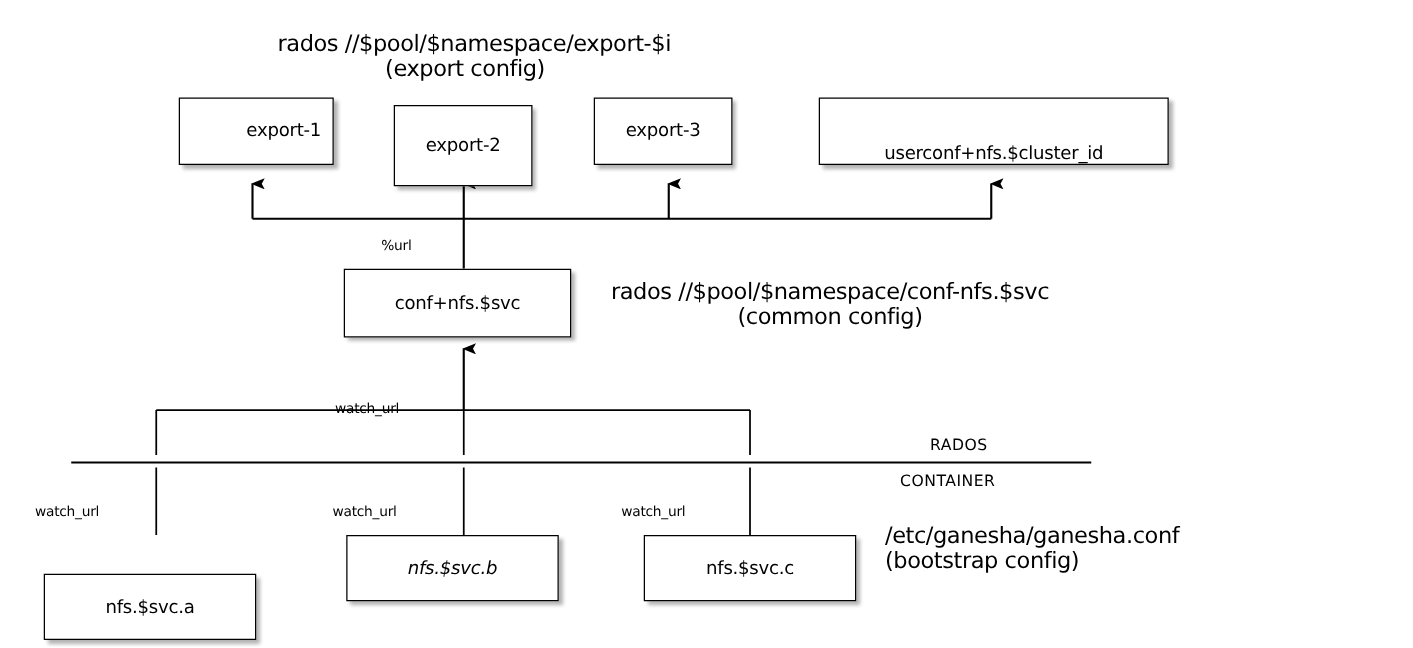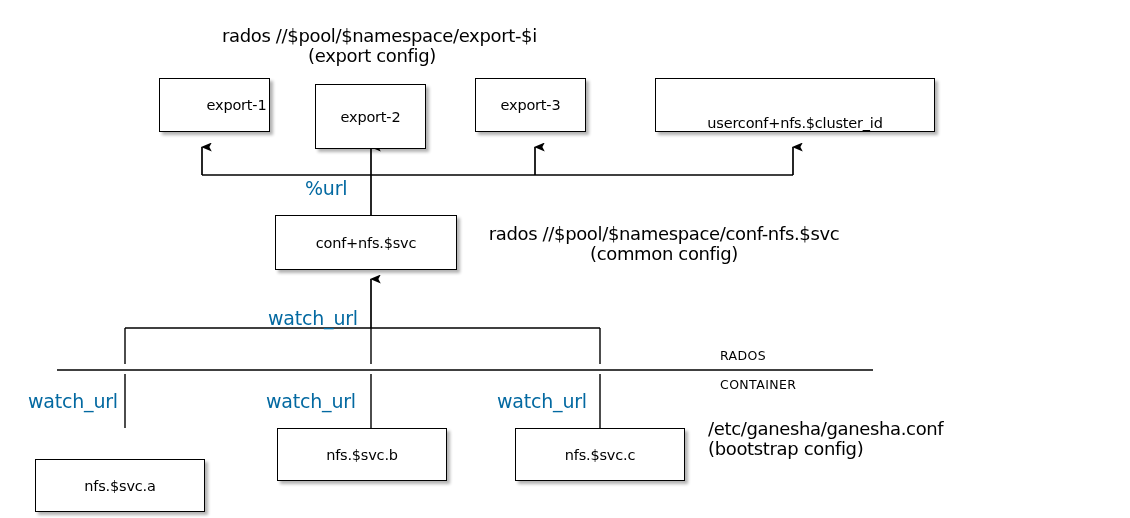--- a/index.html
+++ b/index.html
@@ -33,24 +33,25 @@
     position: absolute;
     font-size: 18px;
     color: #000000;
     line-height: 1.12;
     white-space: pre;
     letter-spacing: -0.35px;
   }
   .caption.center { text-align: center; }
   .edge-label {
     position: absolute;
-    font-size: 19px;
-    color: #0369a1;
+    font-size: 11px;
+    color: #000000;
     white-space: nowrap;
     letter-spacing: -0.2px;
+    margin-top: 13px;
   }
   .layer-label {
     position: absolute;
     font-size: 12.5px;
     color: #000000;
     letter-spacing: 0.4px;
     white-space: nowrap;
   }
   svg.wires {
     position: absolute;
@@ -101,21 +102,21 @@
     <line x1="600" y1="364" x2="600" y2="328" stroke-width="1.4"></line>
     <line x1="125" y1="328" x2="600" y2="328" stroke-width="1.4"></line>
 
     <line x1="125" y1="428" x2="125" y2="374" stroke-width="1.4"></line>
     <line x1="371" y1="428" x2="371" y2="374" stroke-width="1.4"></line>
     <line x1="600" y1="428" x2="600" y2="374" stroke-width="1.4"></line>
 
     <line x1="57" y1="370" x2="873" y2="370" stroke-width="1.5"></line>
   </svg>
 
-  <div class="node" style="left:159px; top:78px; width:111px; height:54px;padding-left:44px;">
+  <div class="node" style="left:143px; top:78px; width:124px; height:54px;padding-left:44px;">
     <span>export-1</span>
   </div>
 
   <div class="node" style="left:315px; top:84px; width:111px; height:65px;">
     <span>export-2</span>
   </div>
 
   <div class="node" style="left:475px; top:78px; width:111px; height:54px;">
     <span>export-3</span>
   </div>
@@ -125,35 +126,35 @@
   </div>
 
   <div class="node" style="left:275px; top:215px; width:182px; height:55px;">
     <span>conf+nfs.$svc</span>
   </div>
 
   <div class="node" style="left:35px; top:428px; width:170px; height:53px;margin-top:31px;">
     <span>nfs.$svc.a</span>
   </div>
 
-  <div class="node" style="left:277px; top:428px; width:170px; height:53px;">
+  <div class="node" style="left:277px; top:428px; width:170px; height:53px;font-style:italic;">
     <span>nfs.$svc.b</span>
   </div>
 
   <div class="node" style="left:515px; top:428px; width:170px; height:53px;align-items:center;">
     <span>nfs.$svc.c</span>
   </div>
 
   <div class="edge-label" style="left:305px; top:177px;">%url</div>
 
   <div class="edge-label" style="left:268px; top:307px;">watch_url</div>
 
   <div class="edge-label" style="left:28px; top:390px;">watch_url</div>
 
   <div class="edge-label" style="left:266px; top:390px;">watch_url</div>
 
   <div class="edge-label" style="left:497px; top:390px;">watch_url</div>
 
-  <div class="layer-label" style="left:720px; top:348px;">RADOS</div>
+  <div class="layer-label" style="left:744px; top:348px;">RADOS</div>
 
   <div class="layer-label" style="left:720px; top:377px;">CONTAINER</div>
 
 </div>
 
 </body></html>

